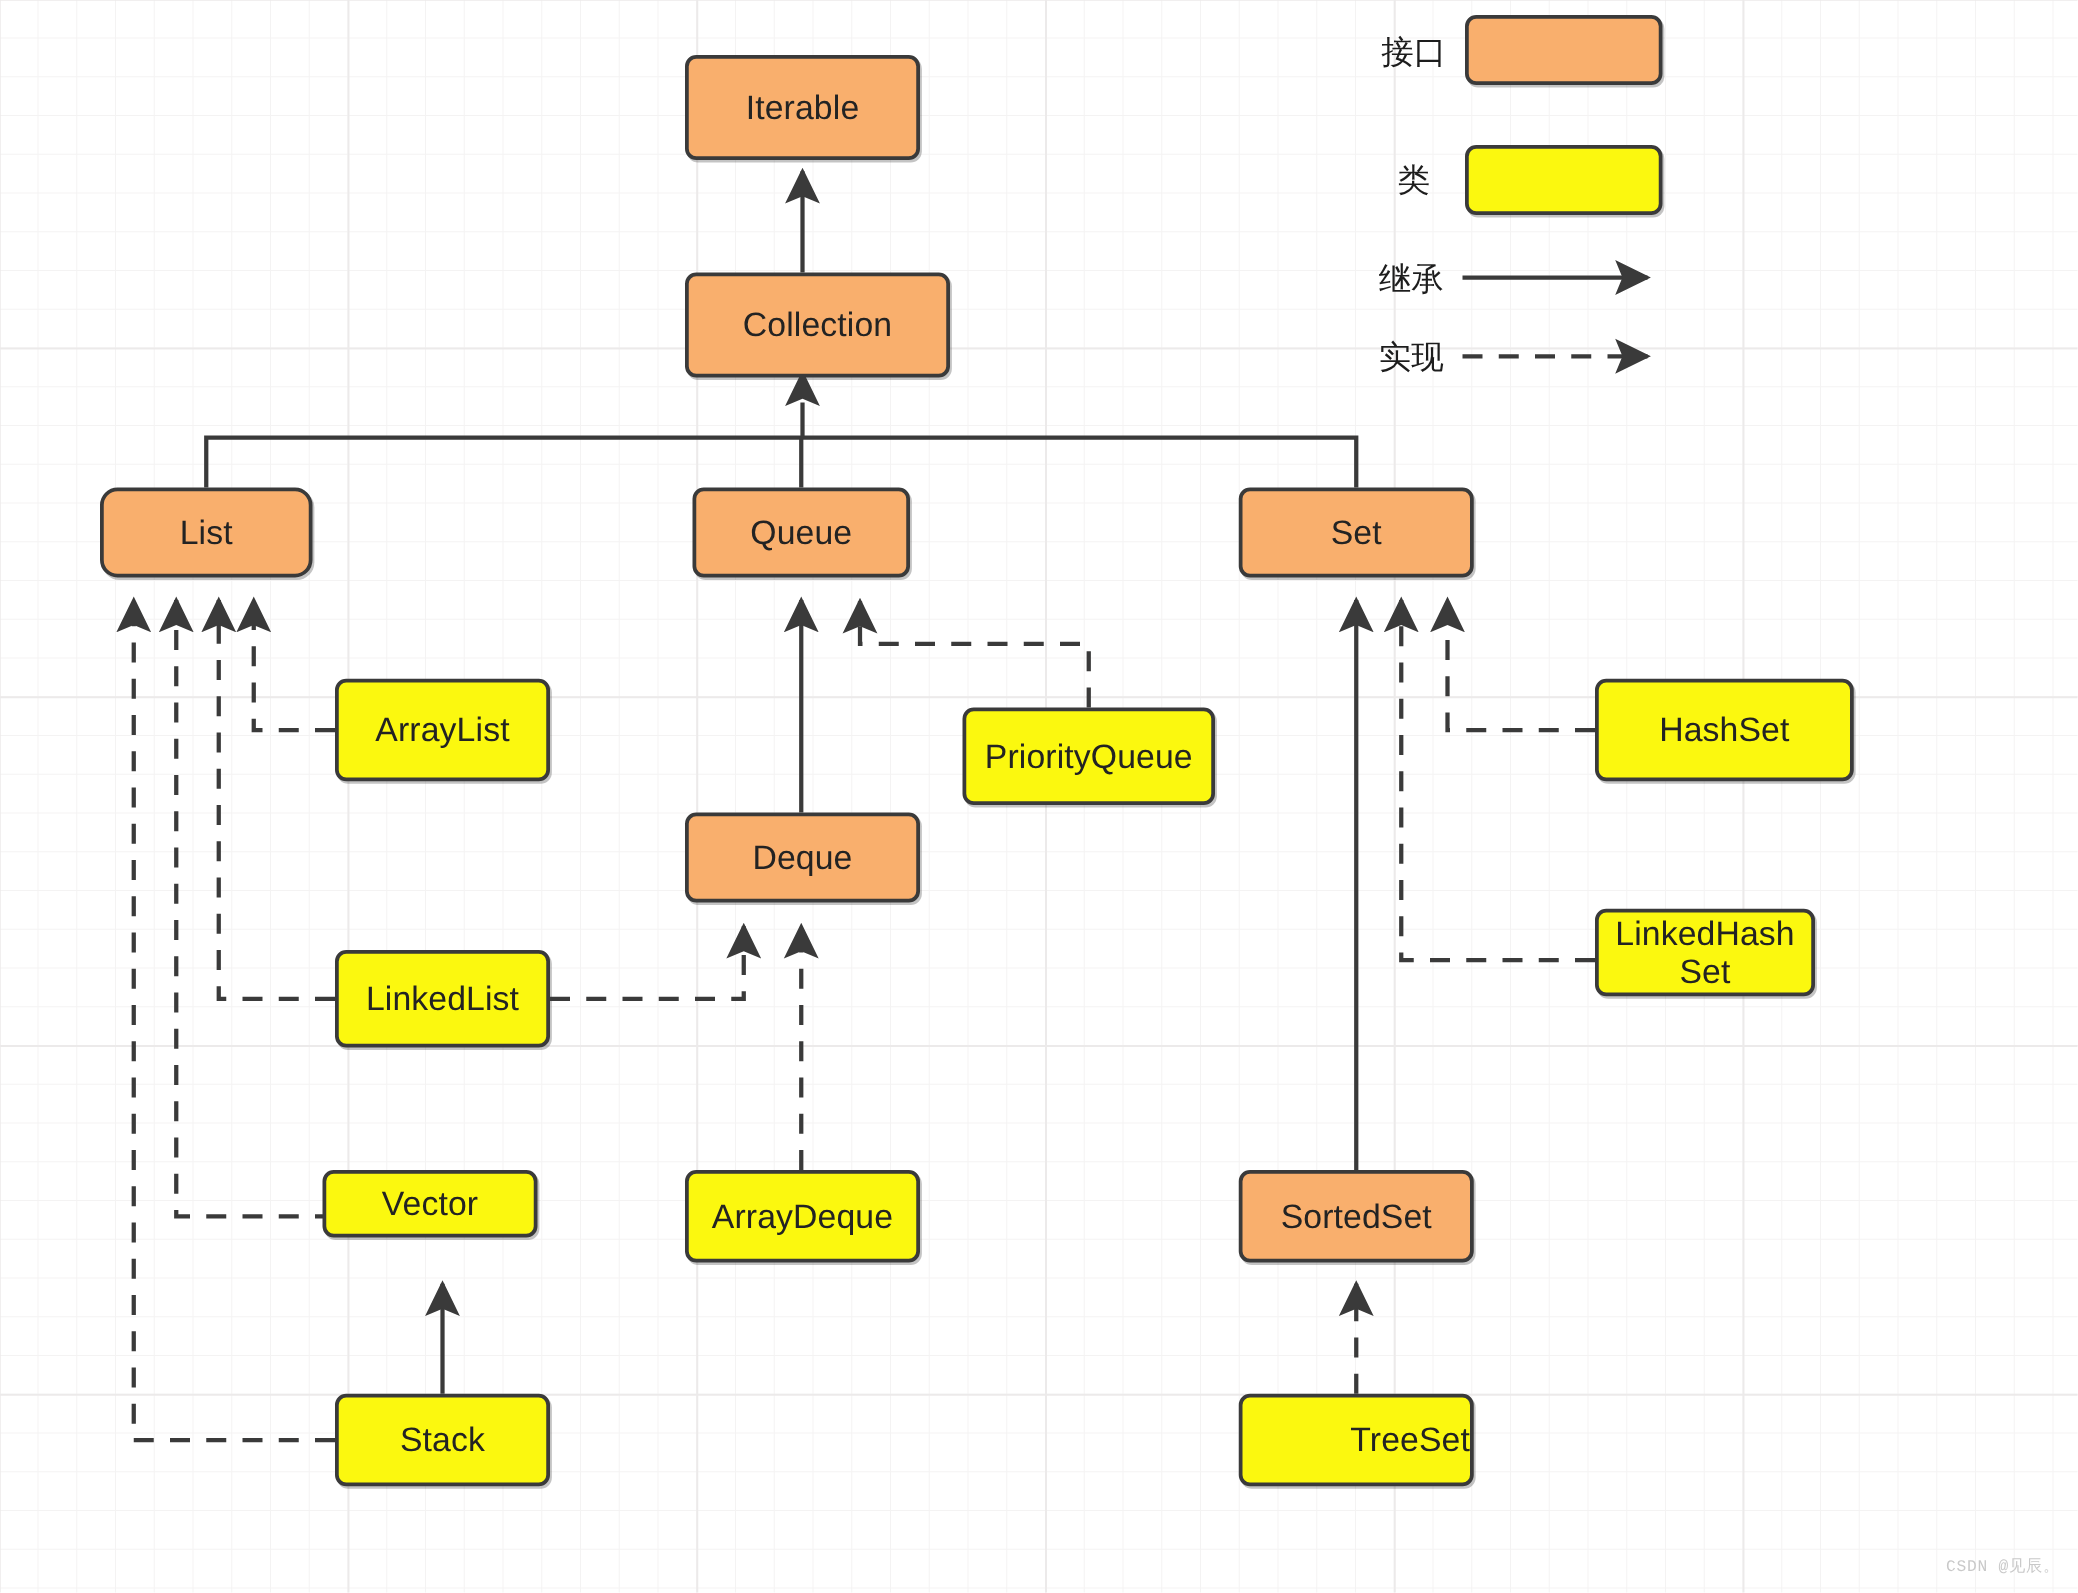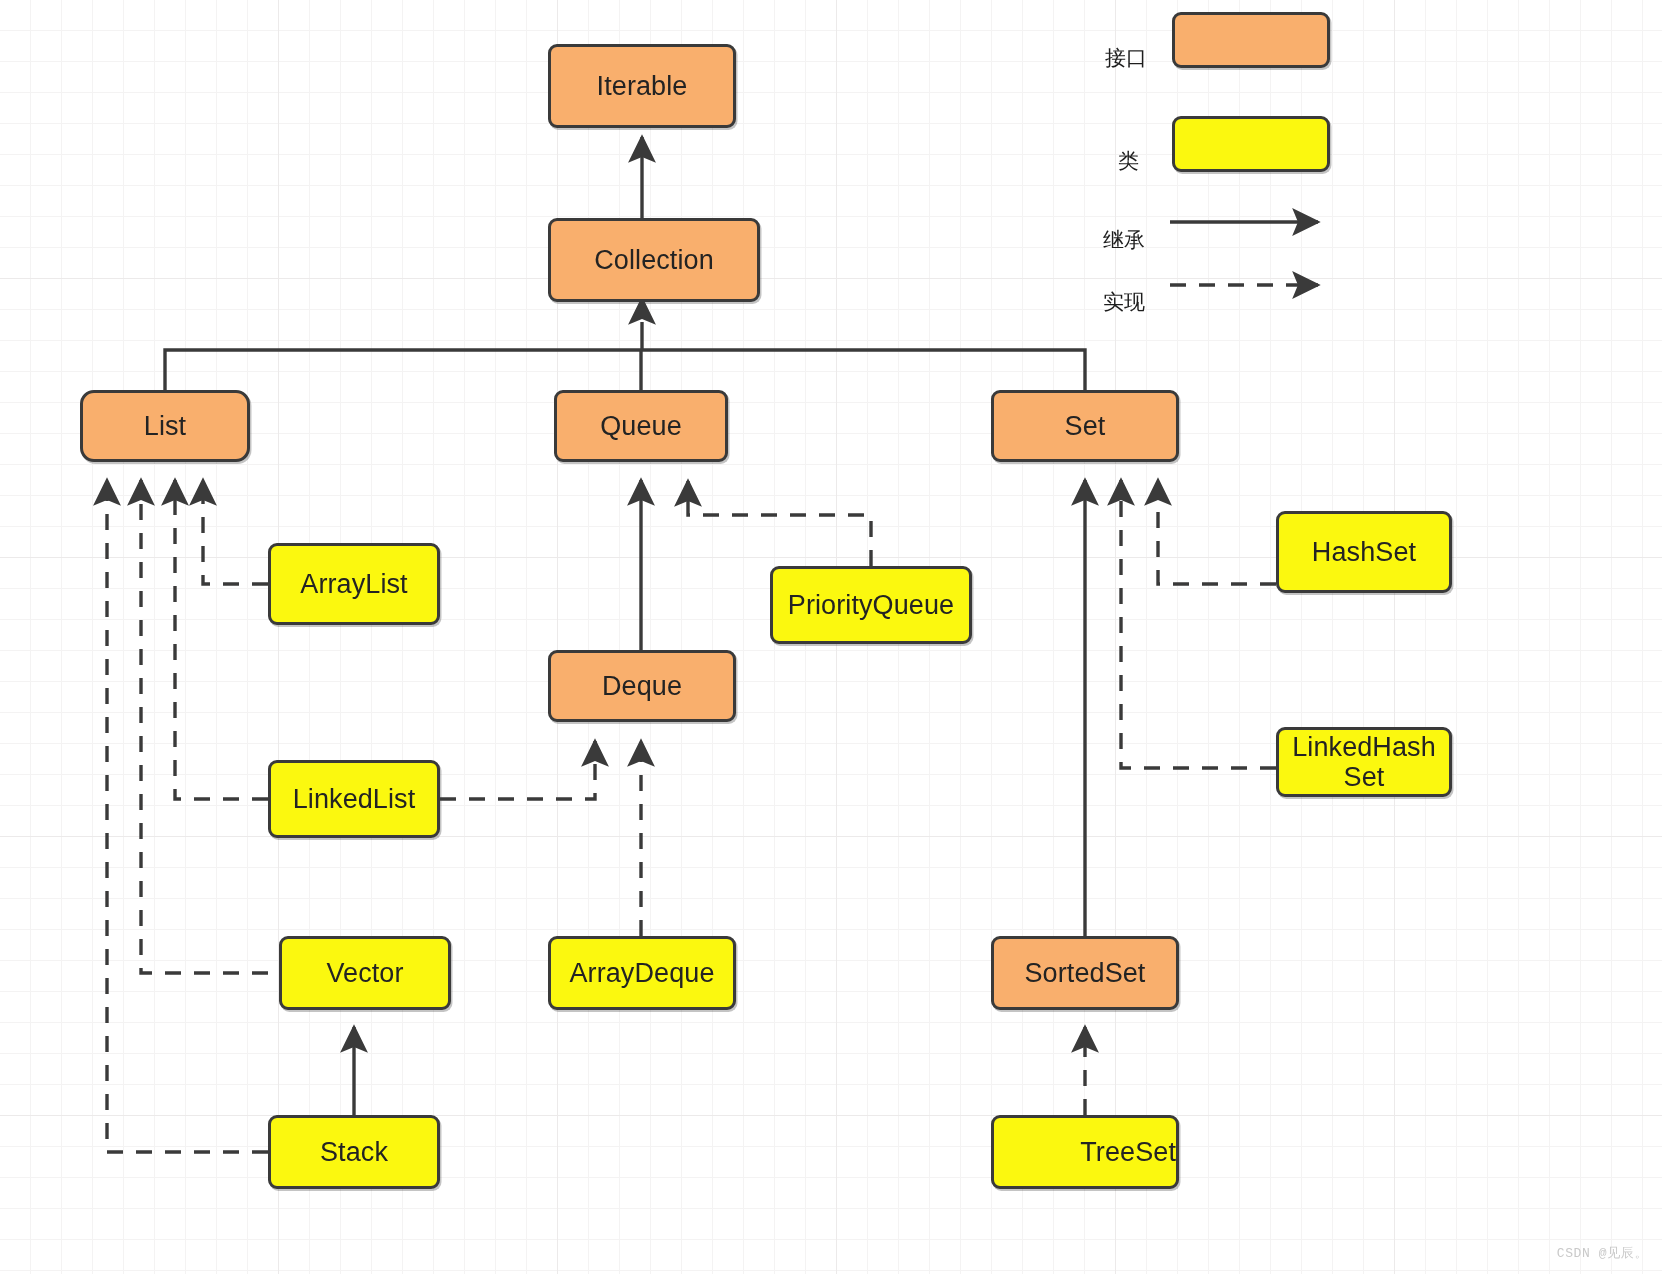--- a/index.html
+++ b/index.html
@@ -49,26 +49,25 @@
   .legend-swatch{
     position:absolute;
     box-sizing:border-box;
     border:3px solid #3a3a3a;
     border-radius:9px;
     box-shadow:1.5px 2px 0 rgba(60,60,60,.30);
     z-index:3;
   }
   .legend-label{
     position:absolute;
-    font-size:21px;
+    font-size:26px;
     color:#1d1d1d;
     z-index:3;
     white-space:nowrap;
     font-family:"DejaVu Sans","Liberation Sans",sans-serif;
-    margin-top:20px;
   }
   #watermark{
     position:absolute;
     right:14px;bottom:12px;
     font-size:13px;
     color:#c9c9c9;
     letter-spacing:.6px;
     z-index:5;
     font-family:Liberation Mono, monospace;
   }
@@ -142,38 +141,38 @@
   </div>
 
   <div class="node klass" style="left:268px;top:543px;width:172px;height:82px;">
     <span>ArrayList</span>
   </div>
 
   <div class="node klass" style="left:770px;top:566px;width:202px;height:78px;">
     <span>PriorityQueue</span>
   </div>
 
-  <div class="node klass" style="left:1276px;top:511px;width:176px;height:82px;">
+  <div class="node klass" style="left:1276px;top:543px;width:207px;height:82px;">
     <span>HashSet</span>
   </div>
 
   <div class="node iface" style="left:548px;top:650px;width:188px;height:72px;">
     <span>Deque</span>
   </div>
 
   <div class="node klass" style="left:268px;top:760px;width:172px;height:78px;">
     <span>LinkedList</span>
   </div>
 
   <div class="node klass" style="left:1276px;top:727px;width:176px;height:70px;white-space:pre-line;">
     <span>LinkedHash
 Set</span>
   </div>
 
-  <div class="node klass" style="left:279px;top:936px;width:172px;height:74px;">
+  <div class="node klass" style="left:258px;top:936px;width:172px;height:54px;">
     <span>Vector</span>
   </div>
 
   <div class="node klass" style="left:548px;top:936px;width:188px;height:74px;">
     <span>ArrayDeque</span>
   </div>
 
   <div class="node iface" style="left:991px;top:936px;width:188px;height:74px;">
     <span>SortedSet</span>
   </div>

